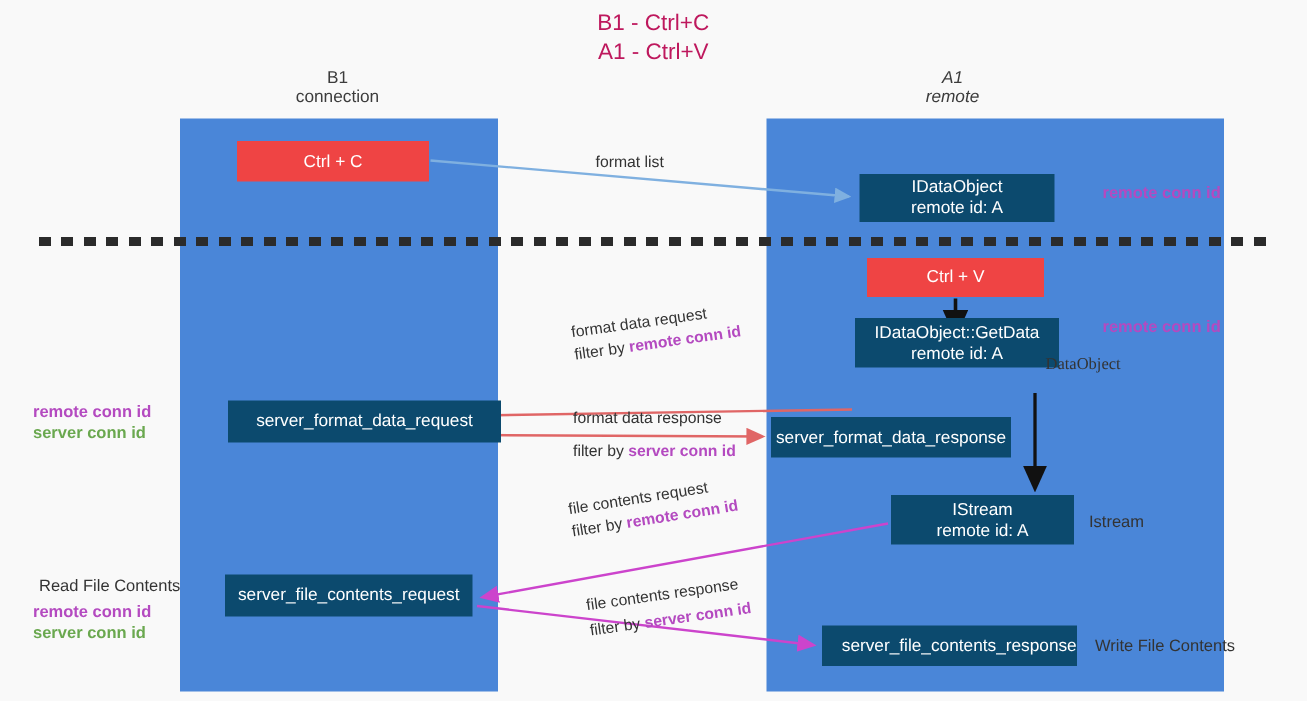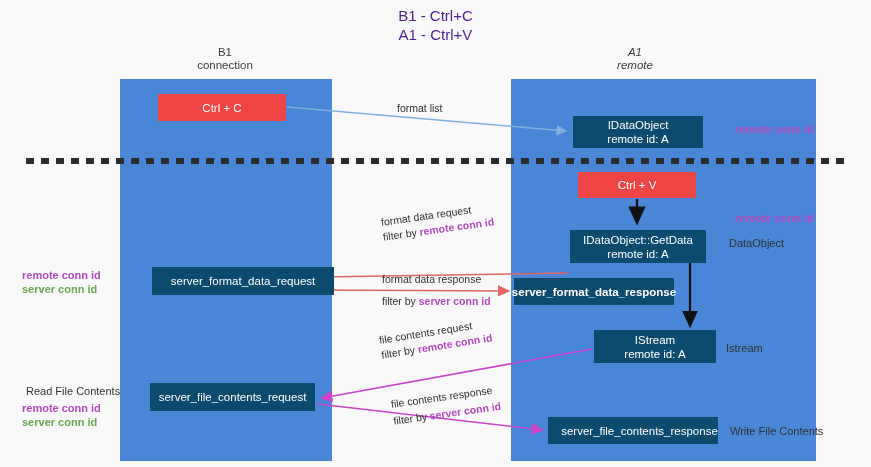--- a/index.html
+++ b/index.html
@@ -7,21 +7,21 @@
     width:871px;height:467px;position:relative;overflow:hidden;
     font-family:"Liberation Sans", sans-serif;
     background:#f9f9f9;
     color:#333;
   }
   .stage{position:absolute;inset:0;}
 
   
   .title{
     position:absolute;left:0;top:6px;width:871px;text-align:center;
-    font-size:15px;line-height:19px;color:#4c1d95;white-space:pre-line;
+    font-size:15px;line-height:19px;color:#be185d;white-space:pre-line;
   }
 
   
   .colhead{
     position:absolute;text-align:center;font-size:11.5px;line-height:13px;
     color:#3c3c3c;white-space:pre-line;
   }
   #colhead-b1{left:150px;top:46px;width:150px;}
   #colhead-a1{left:560px;top:46px;width:150px;font-style:italic;}
 
@@ -42,35 +42,35 @@
     display:flex;flex-direction:column;align-items:center;justify-content:center;
     color:#ffffff;font-size:11.5px;line-height:14px;text-align:center;
     white-space:pre-line;padding:3px 6px;
   }
   .green{background:#ef4444;}
   .orange{background:#0c4a6e;}
 
   #node-ctrlc{left:158px;top:94px;width:128px;height:27px;}
   #node-idataobject{left:573px;top:116px;width:130px;height:32px;}
   #node-ctrlv{left:578px;top:172px;width:118px;height:26px;}
-  #node-getdata{left:570px;top:230px;width:136px;height:33px;}
+  #node-getdata{left:570px;top:212px;width:136px;height:33px;}
   #node-sfdreq{left:152px;top:267px;width:182px;height:28px;}
-  #node-sfdresp{left:514px;top:278px;width:160px;height:27px;font-weight:bold;}
+  #node-sfdresp{left:514px;top:278px;width:160px;height:27px;}
   #node-istream{left:594px;top:330px;width:122px;height:33px;}
   #node-sfcreq{left:150px;top:383px;width:165px;height:28px;text-align:right;}
   #node-sfcresp{left:548px;top:417px;width:170px;height:27px;padding-left:19px;}
 
   
   .ann{position:absolute;font-size:11px;line-height:14px;white-space:pre-line;}
   .ann.plain{color:#333;}
   .ann.purple{color:#b44ac0;font-weight:bold;}
 
   #ann-remote-1{left:735px;top:122px;}
   #ann-remote-2{left:735px;top:211px;}
-  #ann-dataobject{left:729px;top:236px;}
+  #ann-dataobject{left:697px;top:236px;font-family:Liberation Serif, serif;}
   #ann-istream-lbl{left:726px;top:341px;}
   #ann-write-file{left:730px;top:424px;}
   #ann-read-file{left:26px;top:384px;}
 
   .leftstack{position:absolute;}
   #ann-left-ids{left:22px;top:268px;}
   #ann-left-ids2{left:22px;top:401px;}
   .leftstack div{font-size:11px;line-height:14px;font-weight:bold;}
   .c-purple{color:#b44ac0;}
   .c-green{color:#6aa84f;}

